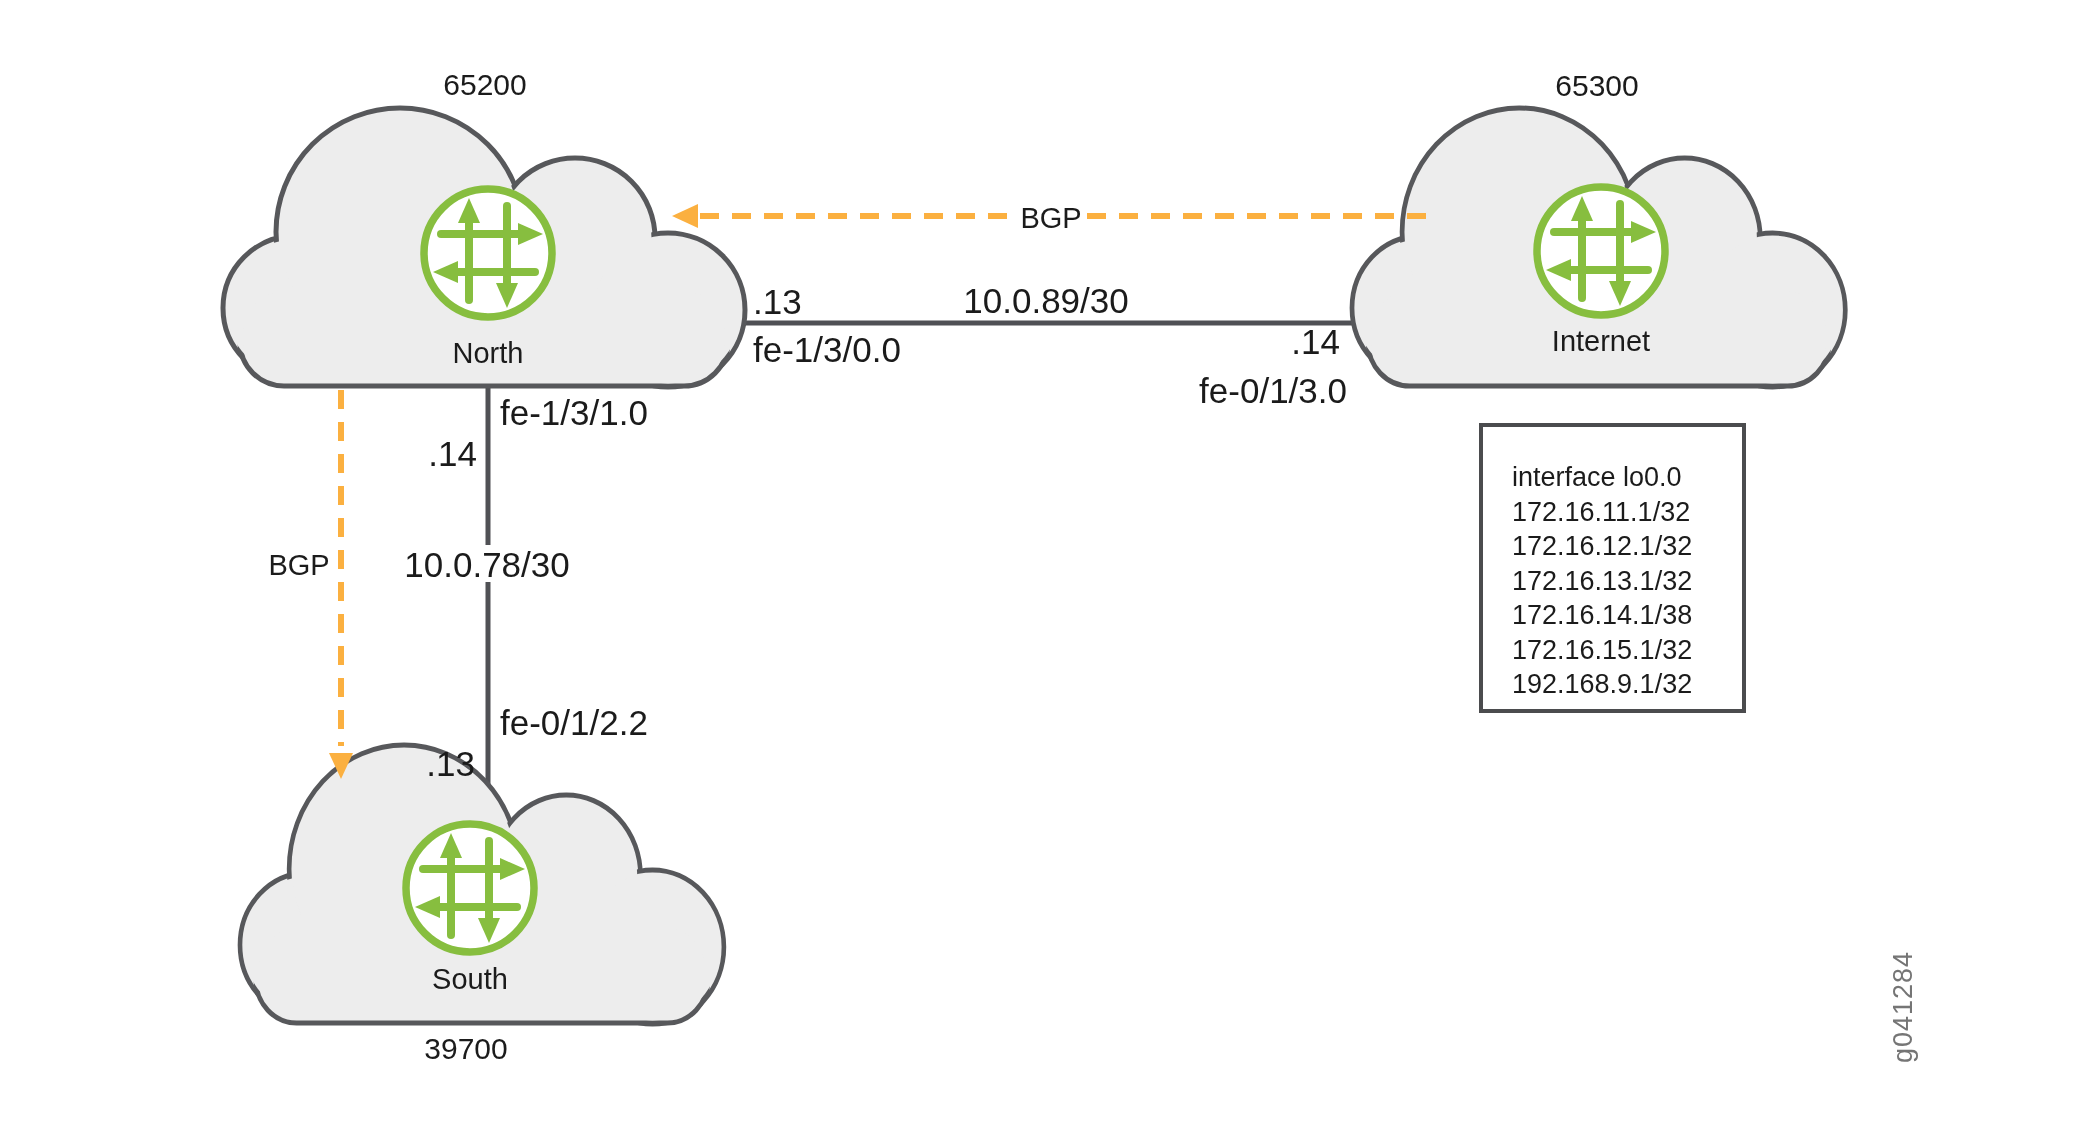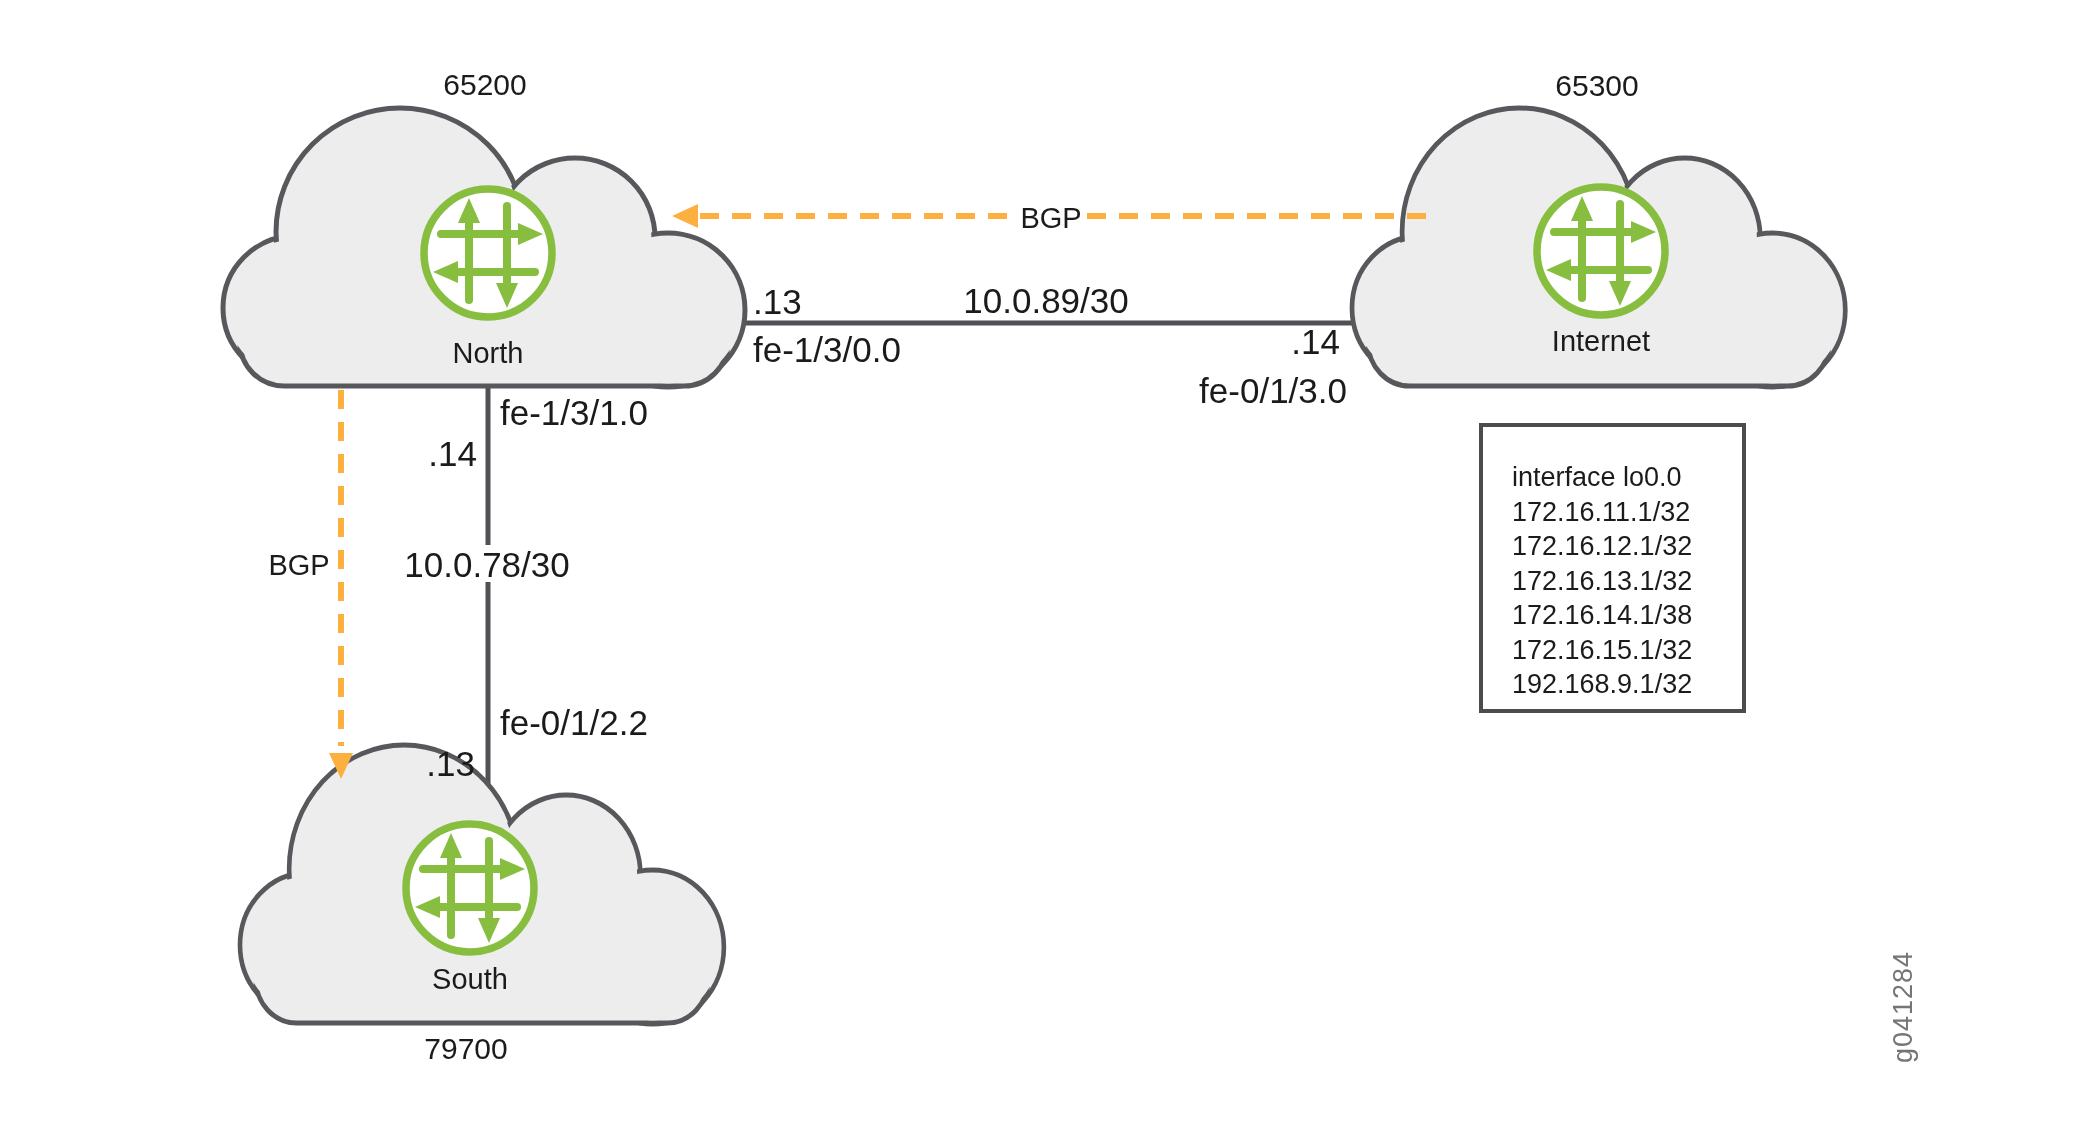--- a/index.html
+++ b/index.html
@@ -89,21 +89,21 @@
       <polygon points="672,216 698,204 698,228" fill="#FBB040"></polygon>
     </g>
     <g>
       <line x1="341" y1="390" x2="341" y2="746" stroke="#FBB040" stroke-width="6" stroke-dasharray="19 13"></line>
       <polygon points="341,779 329,753 353,753" fill="#FBB040"></polygon>
     </g>
   </svg>
 
   <div class="lbl as-label" style="left:485px;  top:85px;">65200</div>
   <div class="lbl as-label" style="left:1597px; top:86px;">65300</div>
-  <div class="lbl as-label" style="left:466px;  top:1049px;">79700</div>
+  <div class="lbl as-label" style="left:466px;  top:1049px;">39700</div>
 
   <div class="lbl cloud-name" style="left:488px;  top:353px;">North</div>
   <div class="lbl cloud-name" style="left:1601px; top:341px;">Internet</div>
   <div class="lbl cloud-name" style="left:470px;  top:979px;">South</div>
 
   <div class="lbl anchor-left" style="left:753px; top:302px;">.13</div>
   <div class="lbl anchor-left" style="left:753px; top:350px;">fe-1/3/0.0</div>
   <div class="lbl" style="left:1046px; top:301px;">10.0.89/30</div>
   <div class="lbl anchor-right" style="right:760px; top:301px;">.14</div>
   <div class="lbl anchor-right" style="right:753px; top:350px;">fe-0/1/3.0</div>

